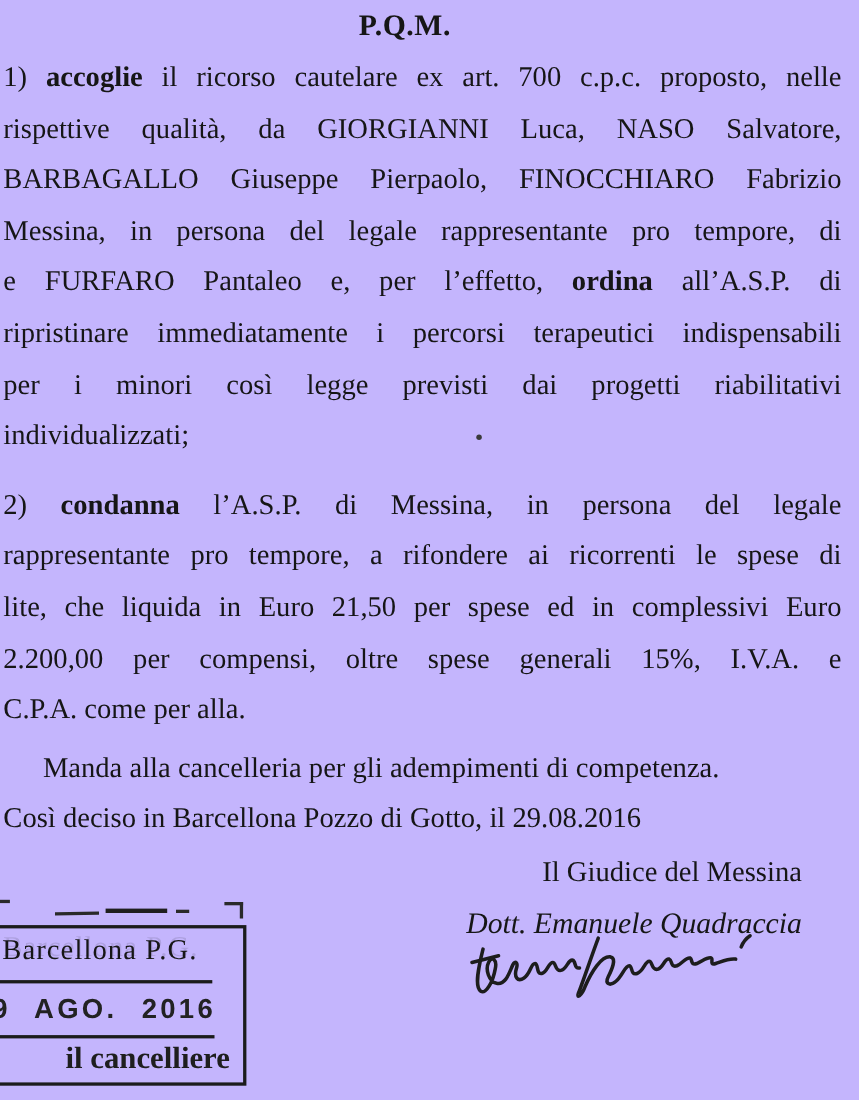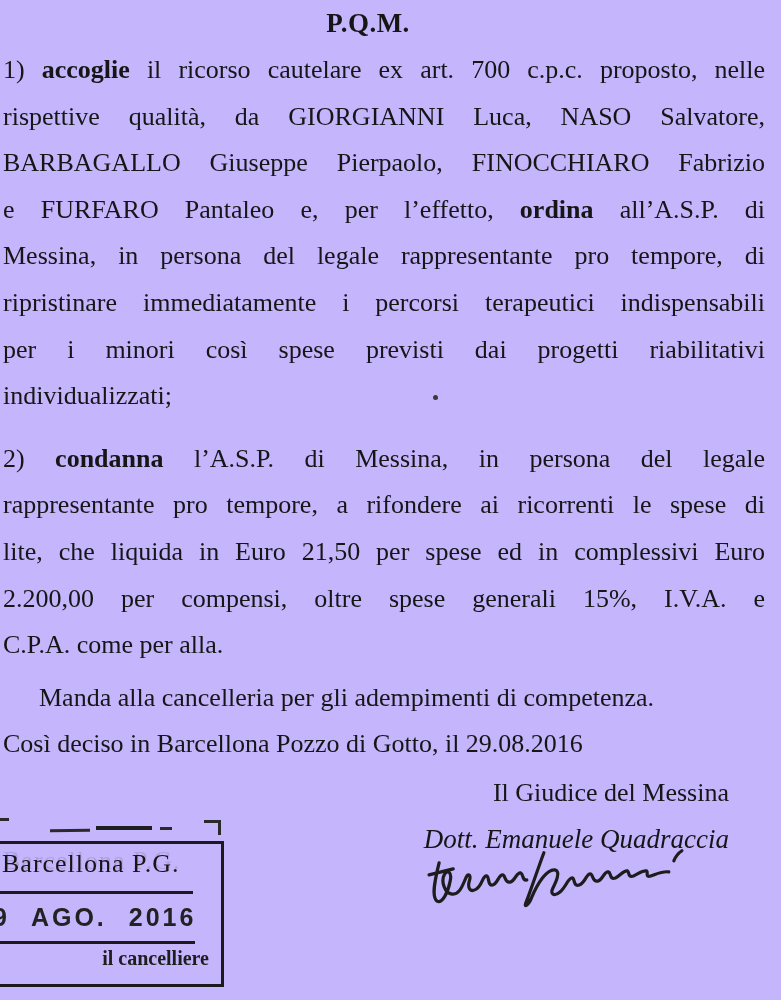--- a/index.html
+++ b/index.html
@@ -78,21 +78,21 @@
     font-size: 25px;
     letter-spacing: 3px;
     word-spacing: 12px;
     color: #222;
     white-space: nowrap;
   }
   .stamp-clerk {
     position: absolute;
     top: 103px; right: 12px;
     font-weight: bold;
-    font-size: 20px;
+    font-size: 28px;
     color: #1e1e1e;
     white-space: nowrap;
   }
 
   .artifact { position: absolute; background: #2a2a2a; }
   .ghost-0 { left: 0;   top: 818px; width: 9px;  height: 3px; }
   .ghost-1 { left: 50px; top: 829px; width: 40px; height: 3px; transform: rotate(-1deg); }
   .ghost-2 { left: 96px; top: 826px; width: 56px; height: 4px; background: #1f1f1f; }
   .ghost-3 { left: 160px; top: 827px; width: 12px; height: 3px; }
   .ghost-corner {
@@ -114,24 +114,24 @@
 <body>
 
 <div class="page">
 
   <div class="doc-title">P.Q.M.</div>
 
   <div class="doc-body">
       <div class="line just"><span>1) </span><span class="b">accoglie</span><span> il ricorso cautelare </span><span class="i">ex</span><span> art. 700 c.p.c. proposto, nelle</span></div>
       <div class="line just"><span>rispettive qualità, da GIORGIANNI Luca, NASO Salvatore,</span></div>
       <div class="line just"><span>BARBAGALLO Giuseppe Pierpaolo, FINOCCHIARO Fabrizio</span></div>
+      <div class="line just"><span>Messina, in persona del legale rappresentante </span><span class="i">pro tempore</span><span>, di</span></div>
       <div class="line just"><span>e FURFARO Pantaleo e, per l’effetto, </span><span class="b">ordina</span><span> all’A.S.P. di</span></div>
-      <div class="line just"><span>Messina, in persona del legale rappresentante </span><span class="i">pro tempore</span><span>, di</span></div>
       <div class="line just"><span>ripristinare immediatamente i percorsi terapeutici indispensabili</span></div>
-      <div class="line just"><span>per i minori così spese previsti dai progetti riabilitativi</span></div>
+      <div class="line just"><span>per i minori così legge previsti dai progetti riabilitativi</span></div>
       <div class="line"><span>individualizzati;</span></div>
       <div class="line just gap"><span>2) </span><span class="b">condanna</span><span> l’A.S.P. di Messina, in persona del legale</span></div>
       <div class="line just"><span>rappresentante </span><span class="i">pro tempore</span><span>, a rifondere ai ricorrenti le spese di</span></div>
       <div class="line just"><span>lite, che liquida in Euro 21,50 per spese ed in complessivi Euro</span></div>
       <div class="line just"><span>2.200,00 per compensi, oltre spese generali 15%, I.V.A. e</span></div>
       <div class="line"><span>C.P.A. come per alla.</span></div>
       <div class="line gap-s"><span>Manda alla cancelleria per gli adempimenti di competenza.</span></div>
       <div class="line"><span>Così deciso in Barcellona Pozzo di Gotto, il 29.08.2016</span></div>
     </div>
 

